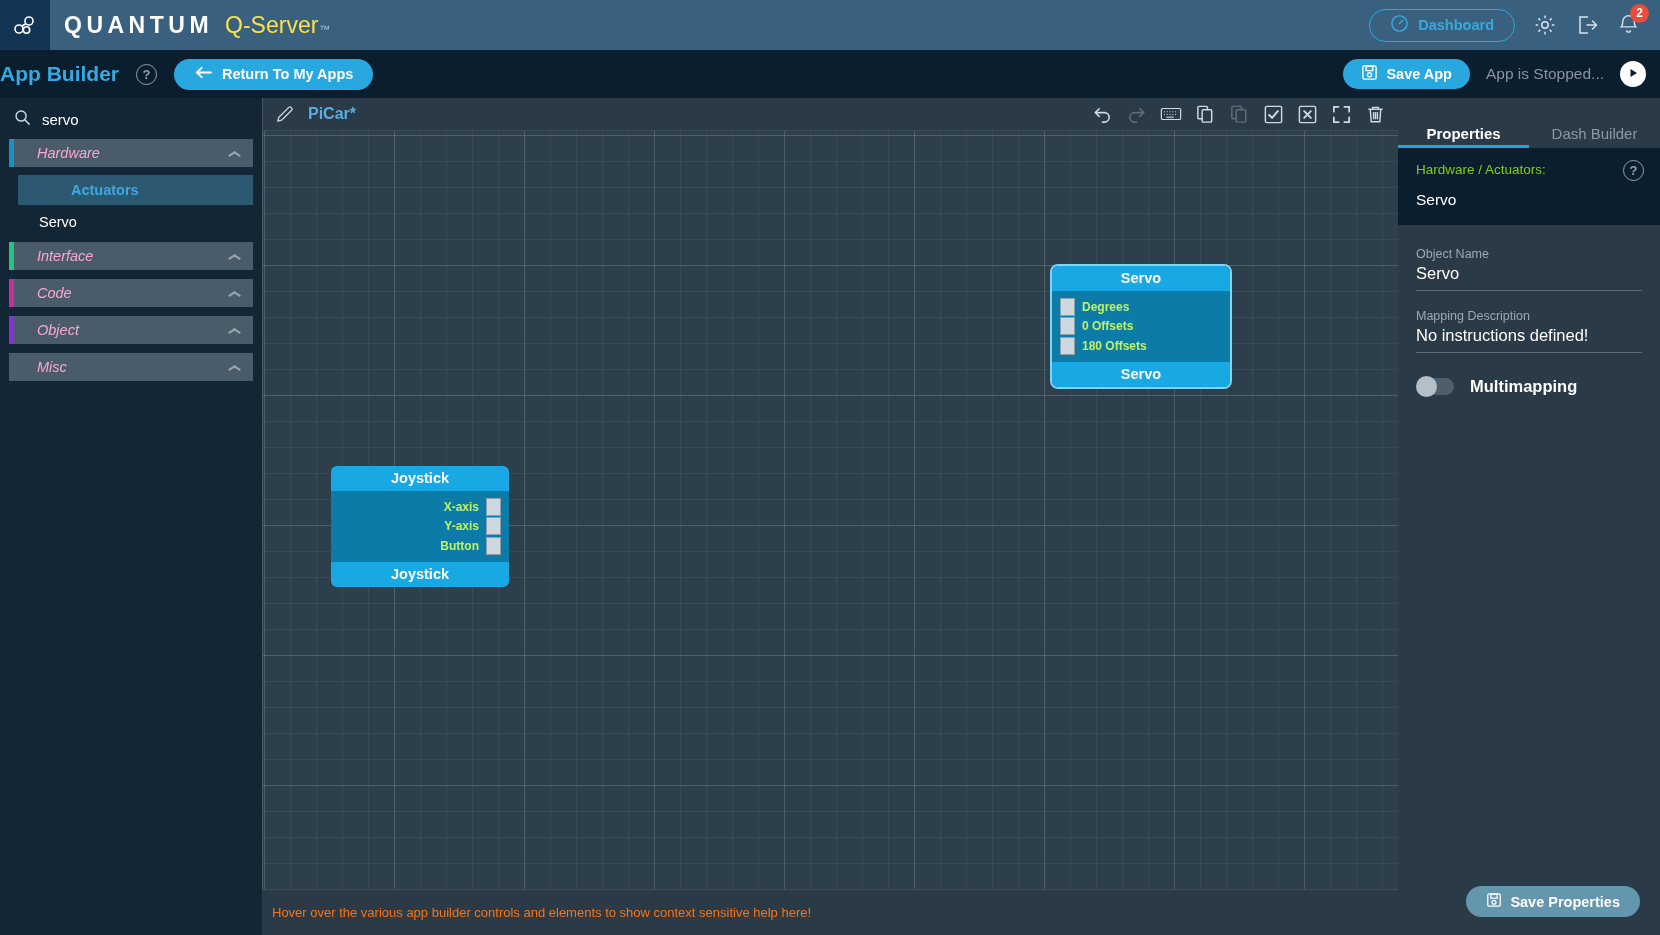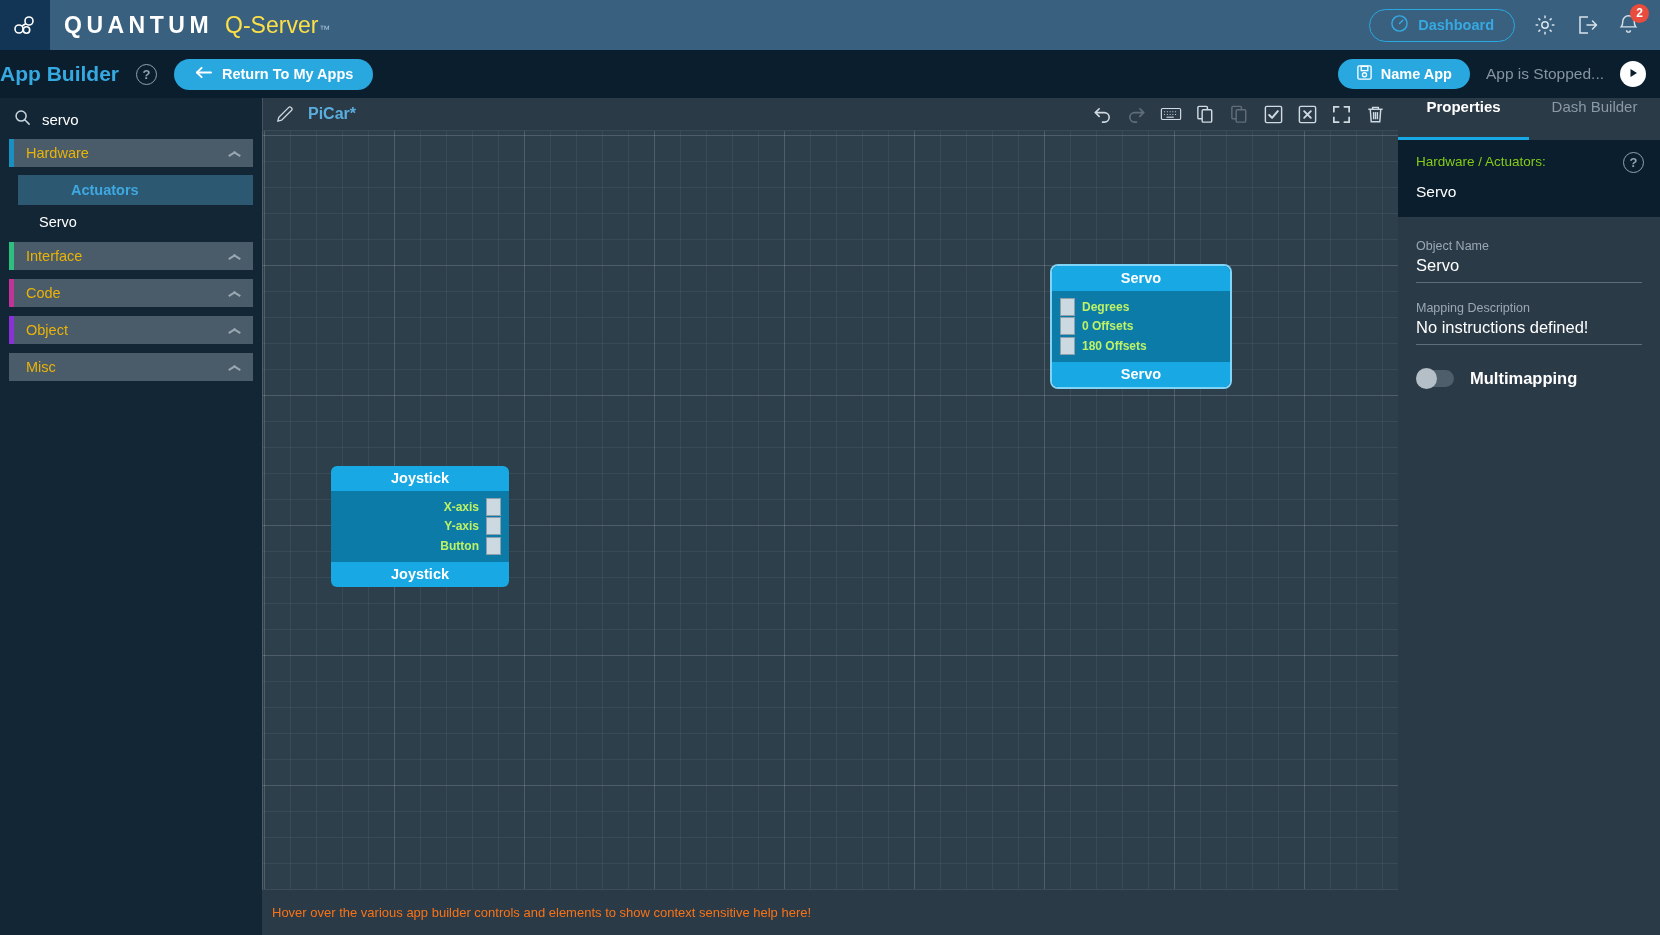--- a/index.html
+++ b/index.html
@@ -84,21 +84,21 @@
   }
   .search-input {
     background: transparent; border: none; outline: none; color: #ffffff;
     font-size: 15px; font-family: "Liberation Sans", sans-serif; width: 195px;
   }
   .cat {
     position: relative; height: 28px; margin: 0 9px 8px 9px; background: #4a5c69;
     display: flex; align-items: center; cursor: pointer;
   }
   .cat-accent { position: absolute; left: 0; top: 0; bottom: 0; width: 5px; }
-  .cat-label { color: #eab308; font-size: 14.5px; padding-left: 17px; }
+  .cat-label { color: #f9a8d4; font-size: 14.5px; padding-left: 28px; font-style: italic; }
   .chev {
     margin-left: auto; margin-right: 13px; width: 11px; height: 7px; position: relative;
   }
   .chev::before, .chev::after {
     content: ""; position: absolute; top: 3px; width: 8px; height: 1.7px; background: #9aa7b1;
   }
   .chev::before { left: -1px; transform: rotate(-32deg); }
   .chev::after { left: 4px; transform: rotate(32deg); }
   .subcat {
     height: 30px; margin: 0 9px 0 18px; background: #2d5871; display: flex; align-items: center;
@@ -164,21 +164,21 @@
   .node-servo .port-label { margin-left: 7px; }
   .node-servo .port-sq { margin-left: 8px; }
   .node-joy .port-label { margin-right: 7px; }
   .node-joy .port-sq { margin-right: 8px; }
 
   
   .props {
     width: 262px; flex: 0 0 262px; background: #2b3a47; display: flex; flex-direction: column;
     position: relative;
   }
-  .props-tabs { height: 42px; display: flex; background: #2b3a47; }
+  .props-tabs { height: 50px; display: flex; align-items: flex-end; background: #2b3a47; }
   .ptab {
     flex: 1 1 50%; text-align: center; color: #8a99a5; font-size: 15px; cursor: pointer;
     padding-bottom: 6px; position: relative;
   }
   .ptab.active { color: #ffffff; font-weight: bold; }
   .ptab.active::after {
     content: ""; position: absolute; left: 0; right: 0; bottom: 0; height: 3px; background: #18a9e4;
   }
   .props-head {
     background: #0b1e2d; padding: 14px 18px 16px 18px; position: relative;
@@ -284,21 +284,21 @@
     </div>
     <div class="subbar-right">
       <div class="saveapp-btn">
         <span>
           <svg width="17" height="17" viewBox="0 0 18 18" fill="none" stroke="#ffffff" stroke-width="1.4">
             <rect x="2" y="2" width="14" height="14" rx="1.5"></rect>
             <rect x="5.5" y="2.5" width="7" height="4.5"></rect>
             <circle cx="9" cy="11.5" r="2.2"></circle>
           </svg>
         </span>
-        <span>Name App</span>
+        <span>Save App</span>
       </div>
       <span class="app-status">App is Stopped...</span>
       <div class="play-btn">
         <span>
           <svg width="12" height="12" viewBox="0 0 12 12">
               <polygon points="3.5,2 10,6 3.5,10" fill="#0b1e2d"></polygon>
             </svg>
         </span>
       </div>
     </div>
@@ -503,16 +503,28 @@
           <div class="field-label">Mapping Description</div>
           <input class="field-value" value="No instructions defined!" style="">
         </div>
         <div class="toggle-row">
           <span class="toggle">
             <span class="toggle-knob"></span>
           </span>
           <span class="toggle-label">Multimapping</span>
         </div>
       </div>
+      <div class="save-props-wrap">
+        <div class="save-props-btn">
+          <span>
+            <svg width="16" height="16" viewBox="0 0 18 18" fill="none" stroke="#ffffff" stroke-width="1.4">
+              <rect x="2" y="2" width="14" height="14" rx="1.5"></rect>
+              <rect x="5.5" y="2.5" width="7" height="4.5"></rect>
+              <circle cx="9" cy="11.5" r="2.2"></circle>
+            </svg>
+          </span>
+          <span>Save Properties</span>
+        </div>
+      </div>
     </div>
 
   </div>
 </div>
 
 </body></html>

